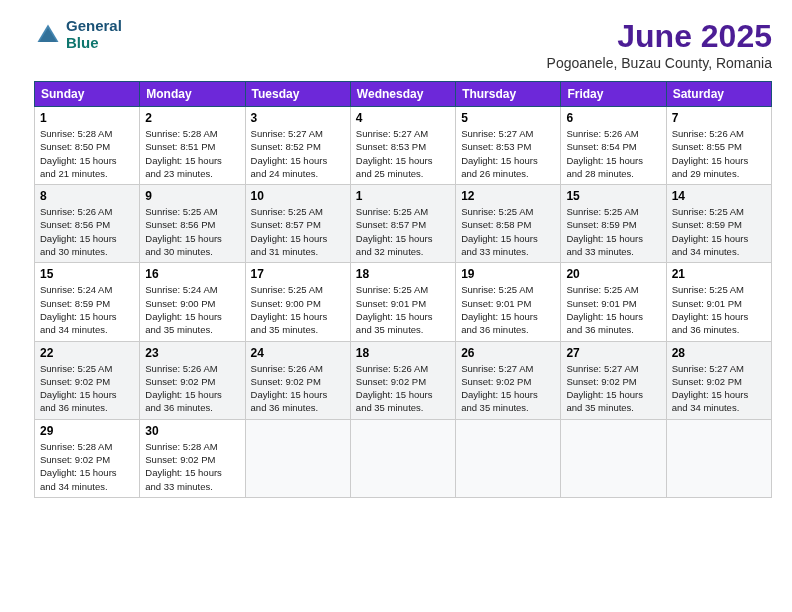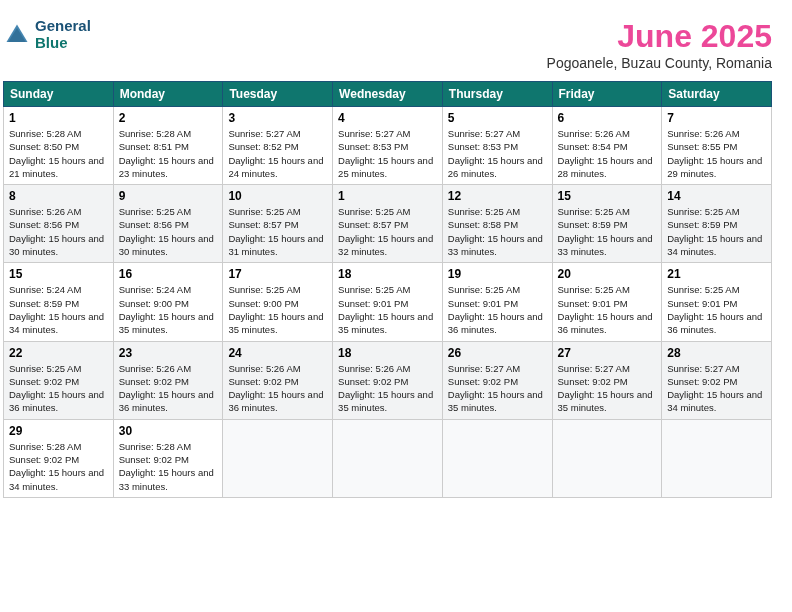--- a/index.html
+++ b/index.html
@@ -4,21 +4,21 @@
   <style>
     * { box-sizing: border-box; margin: 0; padding: 0; }
     body {
       font-family: Arial, sans-serif;
       background: #fff;
       width: 792px;
       height: 612px;
       overflow: hidden;
     }
     .container {
-      padding: 18px 20px 10px 3px;
+      padding: 18px 20px 10px 34px;
     }
     .header-row {
       display: flex;
       justify-content: space-between;
       align-items: flex-start;
       margin-bottom: 10px;
     }
     .logo {
       display: flex;
       align-items: center;
@@ -34,33 +34,33 @@
     .logo-icon {
       width: 28px;
       height: 28px;
     }
     .title-block {
       text-align: right;
     }
     .month-title {
       font-size: 32px;
       font-weight: bold;
-      color: #ec4899;
+      color: #4c1d95;
     }
     .subtitle {
       font-size: 14px;
       color: #333;
     }
     .calendar {
       width: 100%;
       border-collapse: collapse;
       font-size: 10.5px;
     }
     .calendar th {
-      background: #0f766e;
+      background: #6d28d9;
       color: #fff;
       text-align: left;
       padding: 5px 6px;
       font-size: 12px;
       font-weight: bold;
       border: 1px solid #1a5276;
     }
     .calendar td {
       vertical-align: top;
       border: 1px solid #ccc;

